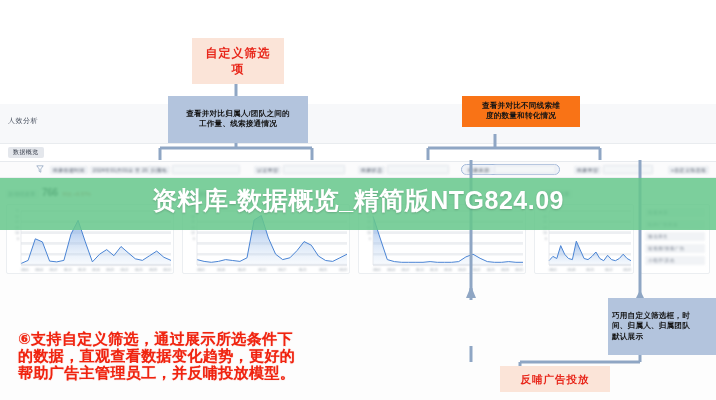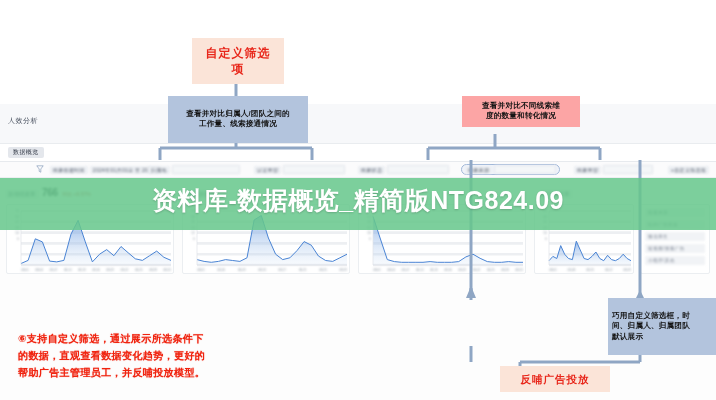--- a/index.html
+++ b/index.html
@@ -39,27 +39,27 @@
   .ylab span { display:block; font-size:3.6px; color:#9aa3ad; line-height:5.6px; text-align:right; filter:blur(.8px); }
   .xlab { position:absolute; bottom:1px; left:14px; right:2px; display:flex; justify-content:space-between; }
   .xlab span { font-size:3.4px; color:#9aa3ad; filter:blur(.9px); letter-spacing:-.2px; }
 
   .sidepanel { position:absolute; background:#fff; border:1px solid #ebeef1; border-radius:2px; }
   .sp-row { font-size:4.6px; color:#7b8492; background:#f1f3f6; margin:3px 4px; padding:2px 3px; border-radius:1px; filter:blur(1px); letter-spacing:.4px; }
 
   
   .ann { position:absolute; z-index:6; text-align:center; line-height:1.35; letter-spacing:.2px; }
   .ann-blue { background:#b3c4dd; color:#141414; font-weight:bold; font-size:7.6px; padding:13px 4px; }
-  .ann-peach { background:#fca5a5; color:#141414; font-weight:bold; font-size:7.6px; padding:5px 4px; }
+  .ann-peach { background:#f97316; color:#141414; font-weight:bold; font-size:7.6px; padding:5px 4px; }
   .ann-title { background:#fbe4d8; color:#e8261a; font-weight:bold; font-size:12px; padding:7px 10px; letter-spacing:1px; }
   .ann-title2 { background:#fbe4d8; color:#e8261a; font-weight:bold; font-size:10.5px; padding:6px 9px; letter-spacing:1px; }
   svg.lines { position:absolute; left:0; top:0; width:716px; height:400px; z-index:5; pointer-events:none; }
 
   
-  .rednote { position:absolute; z-index:7; color:#f0230f; font-weight:bold; font-size:10px; line-height:17px;
+  .rednote { position:absolute; z-index:7; color:#f0230f; font-weight:bold; font-size:15px; line-height:17px;
              letter-spacing:.4px; text-shadow:0 0 1px rgba(240,35,15,.5); }
 
   
   .banner { position:absolute; left:0; top:178px; width:716px; height:52px; background:rgba(103,199,140,.86); z-index:9; }
   .banner-text { position:absolute; left:0; top:178px; width:716px; height:44px; z-index:10;
                  display:flex; align-items:center; justify-content:center;
                  color:#ffffff; font-weight:bold; font-size:25px; letter-spacing:.5px;
                  text-shadow:0 1px 2px rgba(0,0,0,.18); }
 </style>
 </head>

